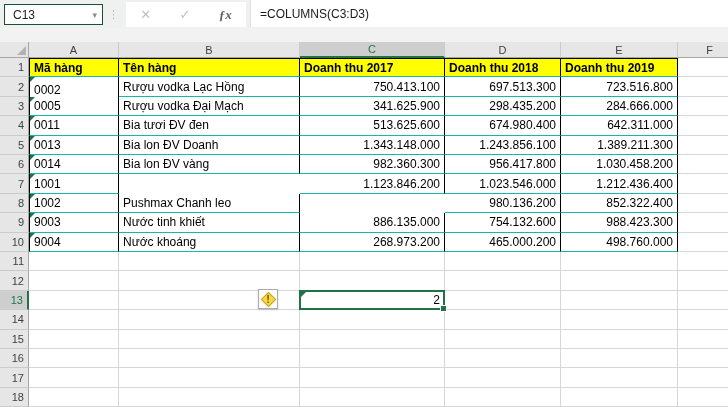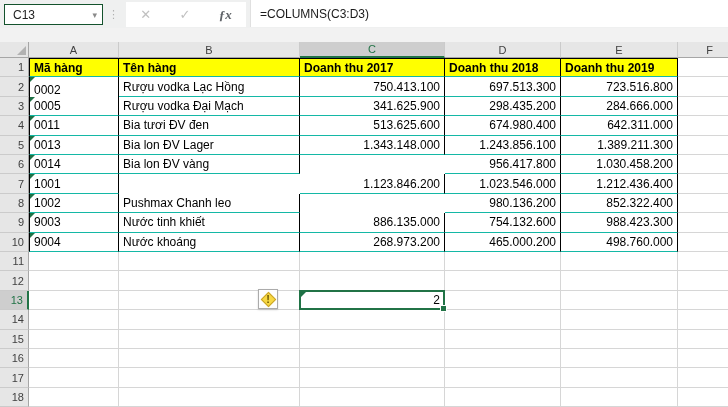--- a/index.html
+++ b/index.html
@@ -181,38 +181,41 @@
       </div>
       <div class="cell num tbl" style="left: 561px; top: 74.2px; width: 117px; height: 19.4px;">
         <span>642.311.000</span>
       </div>
       <div class="cell txt" style="left: 678px; top: 74.2px; width: 64px; height: 19.4px;"></div>
       <div class="cell txt tbl first-col" style="left: 29px; top: 93.6px; width: 90px; height: 19.4px;">
         <span>0013</span>
         <span class="err-tri"></span>
       </div>
       <div class="cell txt tbl" style="left: 119px; top: 93.6px; width: 181px; height: 19.4px;">
-        <span>Bia lon ĐV Lager</span>
+        <span>Bia lon ĐV Doanh</span>
       </div>
       <div class="cell num tbl" style="left: 300px; top: 93.6px; width: 145px; height: 19.4px;">
         <span>1.343.148.000</span>
       </div>
       <div class="cell num tbl" style="left: 445px; top: 93.6px; width: 116px; height: 19.4px;">
         <span>1.243.856.100</span>
       </div>
       <div class="cell num tbl" style="left: 561px; top: 93.6px; width: 117px; height: 19.4px;">
         <span>1.389.211.300</span>
       </div>
       <div class="cell txt" style="left: 678px; top: 93.6px; width: 64px; height: 19.4px;"></div>
       <div class="cell txt tbl first-col" style="left: 29px; top: 113px; width: 90px; height: 19.4px;">
         <span>0014</span>
         <span class="err-tri"></span>
       </div>
       <div class="cell txt tbl" style="left: 119px; top: 113px; width: 181px; height: 19.4px;">
         <span>Bia lon ĐV vàng</span>
+      </div>
+      <div class="cell num tbl" style="left: 300px; top: 113px; width: 145px; height: 19.4px;">
+        <span>982.360.300</span>
       </div>
       <div class="cell num tbl" style="left: 445px; top: 113px; width: 116px; height: 19.4px;">
         <span>956.417.800</span>
       </div>
       <div class="cell num tbl" style="left: 561px; top: 113px; width: 117px; height: 19.4px;">
         <span>1.030.458.200</span>
       </div>
       <div class="cell txt" style="left: 678px; top: 113px; width: 64px; height: 19.4px;"></div>
       <div class="cell txt tbl first-col" style="left: 29px; top: 132.4px; width: 90px; height: 19.4px;">
         <span>1001</span>

